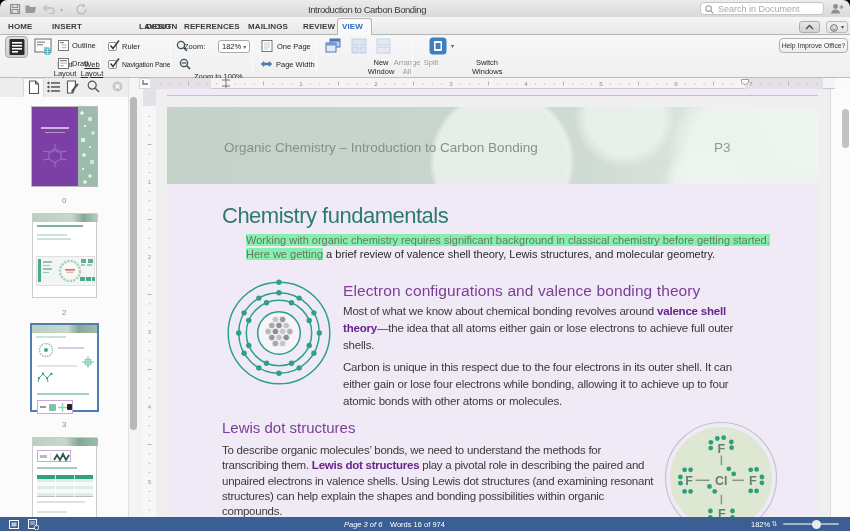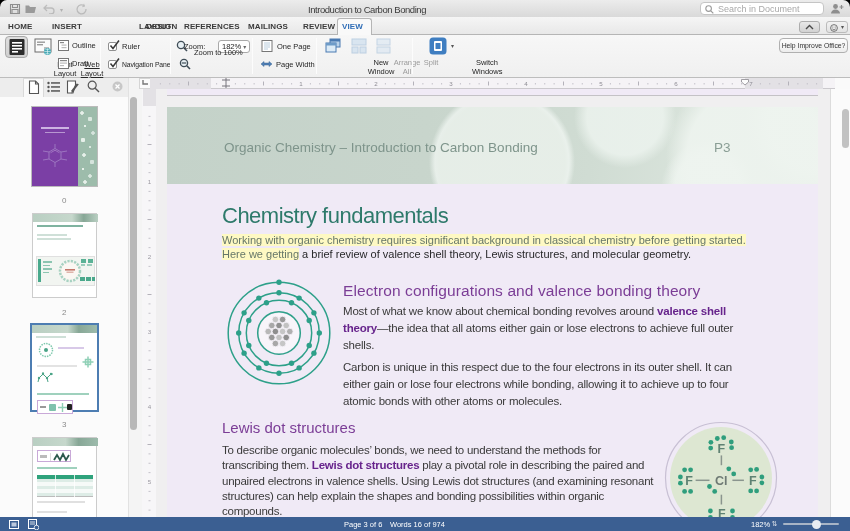--- a/index.html
+++ b/index.html
@@ -57,21 +57,21 @@
        radial-gradient(circle 73px at 335px 55px, rgba(233,240,234,0.9) 0 63px, rgba(248,252,249,0.65) 67px, rgba(233,240,234,0) 73px),
        radial-gradient(circle 50px at 458px 10px, rgba(236,243,238,0.85) 0 38px, rgba(236,243,238,0) 51px),
        radial-gradient(circle 90px at 590px 50px, rgba(238,244,239,0.9) 0 70px, rgba(238,244,239,0) 91px),
        radial-gradient(circle 70px at 650px 12px, rgba(241,247,242,0.75) 0 50px, rgba(241,247,242,0) 71px),
        radial-gradient(circle 45px at 540px 80px, rgba(244,249,245,0.7) 0 32px, rgba(244,249,245,0) 46px),
        linear-gradient(95deg,#c4d2c9 0%,#c8d5cc 40%,#d0dcd3 65%,#dbe5dd 85%,#d6e0d8 100%);
      overflow:hidden;}
   #bandtext{left:57px;top:33px;font-size:13.5px;color:#7e948b;}
   #bandp3{left:547px;top:33px;font-size:13.5px;color:#8a9e95;}
   #h1{left:55px;top:96px;font-size:22px;letter-spacing:-0.5px;color:#2e7a6b;}
-  .hl{background:#fef9c3;}
+  .hl{background:#86efac;margin-left:24px;}
   #selpara{left:55px;top:127px;font-size:11px;line-height:13.6px;color:#28282a;width:560px;}
   .selgreen{color:#667769;}
   #h2a{left:176px;top:175px;font-size:15.5px;letter-spacing:0.1px;color:#7b3d96;}
   .body{font-size:11.5px;letter-spacing:-0.2px;color:#3a3a3a;}
   #para1{left:176px;top:195.5px;line-height:17px;width:420px;}
   #para2{left:176px;top:252px;line-height:17px;width:420px;}
   .bpurple{font-weight:bold;color:#67248c;}
   #h2b{left:55px;top:312px;font-size:15px;color:#7b3d96;}
   #para3{left:55px;top:336px;line-height:15.3px;width:460px;letter-spacing:-0.25px;}
   
@@ -185,21 +185,21 @@
     <circle cx="5" cy="5" r="3.6" fill="#e8f0f4" stroke="#3f4d57" stroke-width="1.3"></circle>
     <line x1="7.8" y1="7.8" x2="11" y2="11" stroke="#3f4d57" stroke-width="1.6"></line>
   </svg>
   <div class="abs rlabel" style="left:184px;top:42px;">Zoom:</div>
   <div class="abs" style="left:218px;top:40px;width:32px;height:13px;background:#fff;border:1px solid #a9a9a9;border-radius:3px;font-size:7.5px;color:#222;line-height:12px;padding-left:3px;white-space:nowrap;">182% <span style="color:#666;font-size:6px;">▾</span></div>
   <svg class="abs" style="left:179px;top:58px;" width="12" height="12" viewBox="0 0 12 12">
     <circle cx="5" cy="5" r="3.6" fill="#e8f0f4" stroke="#3f4d57" stroke-width="1.3"></circle>
     <line x1="2.8" y1="5" x2="7.2" y2="5" stroke="#3f4d57" stroke-width="1.2"></line>
     <line x1="7.8" y1="7.8" x2="11" y2="11" stroke="#3f4d57" stroke-width="1.6"></line>
   </svg>
-  <div class="abs rlabel" style="left:194px;top:48px;">Zoom to 100%</div>
+  <div class="abs rlabel" style="left:194px;top:72px;">Zoom to 100%</div>
   <div class="abs rdiv" style="left:252px;"></div>
 
   <svg class="abs" style="left:261px;top:40px;" width="12" height="12" viewBox="0 0 12 12">
     <rect x="1" y="0.5" width="10" height="11" fill="#fff" stroke="#777"></rect>
     <rect x="3" y="2.5" width="6" height="1" fill="#b9cede"></rect>
       <rect x="3" y="4.5" width="6" height="1" fill="#b9cede"></rect>
       <rect x="3" y="6.5" width="6" height="1" fill="#b9cede"></rect>
       <rect x="3" y="8.5" width="4" height="1" fill="#b9cede"></rect>
   </svg>
   <div class="abs rlabel" style="left:277px;top:42px;">One Page</div>
@@ -622,19 +622,19 @@
   <svg class="abs" style="left:9px;top:520px;" width="10" height="9" viewBox="0 0 10 9">
     <rect x="0.5" y="0.5" width="9" height="8" fill="none" stroke="#fff" stroke-width="1"></rect>
     <rect x="2.5" y="2.5" width="5" height="4" fill="#bcc9dd"></rect>
   </svg>
   <svg class="abs" style="left:28px;top:519px;" width="11" height="11" viewBox="0 0 11 11">
     <rect x="0.5" y="0.5" width="8" height="9" fill="none" stroke="#fff" stroke-width="1"></rect>
     <line x1="2" y1="3" x2="7" y2="3" stroke="#fff" stroke-width="0.8"></line>
     <line x1="2" y1="5" x2="7" y2="5" stroke="#fff" stroke-width="0.8"></line>
     <circle cx="8.5" cy="8.5" r="2.3" fill="#3b5f92" stroke="#fff" stroke-width="0.8"></circle>
   </svg>
-  <div class="abs sbtext" style="left:344px;">Page 3 of 6</div>
+  <div class="abs sbtext" style="left:344px;font-style:italic;">Page 3 of 6</div>
   <div class="abs sbtext" style="left:390px;">Words 16 of 974</div>
   <div class="abs sbtext" style="left:751px;">182%</div>
   <div class="abs" style="left:771.5px;top:519.5px;width:6px;height:8px;color:#d7dde6;font-size:7px;">⇅</div>
   <div class="abs" style="left:783px;top:523px;width:56px;height:1.8px;background:#a7b4c6;border-radius:1px;"></div>
   <div class="abs" style="left:812px;top:519.5px;width:9px;height:9px;background:#e8ecf2;border-radius:50%;"></div>
 </div>
 
 </body></html>

